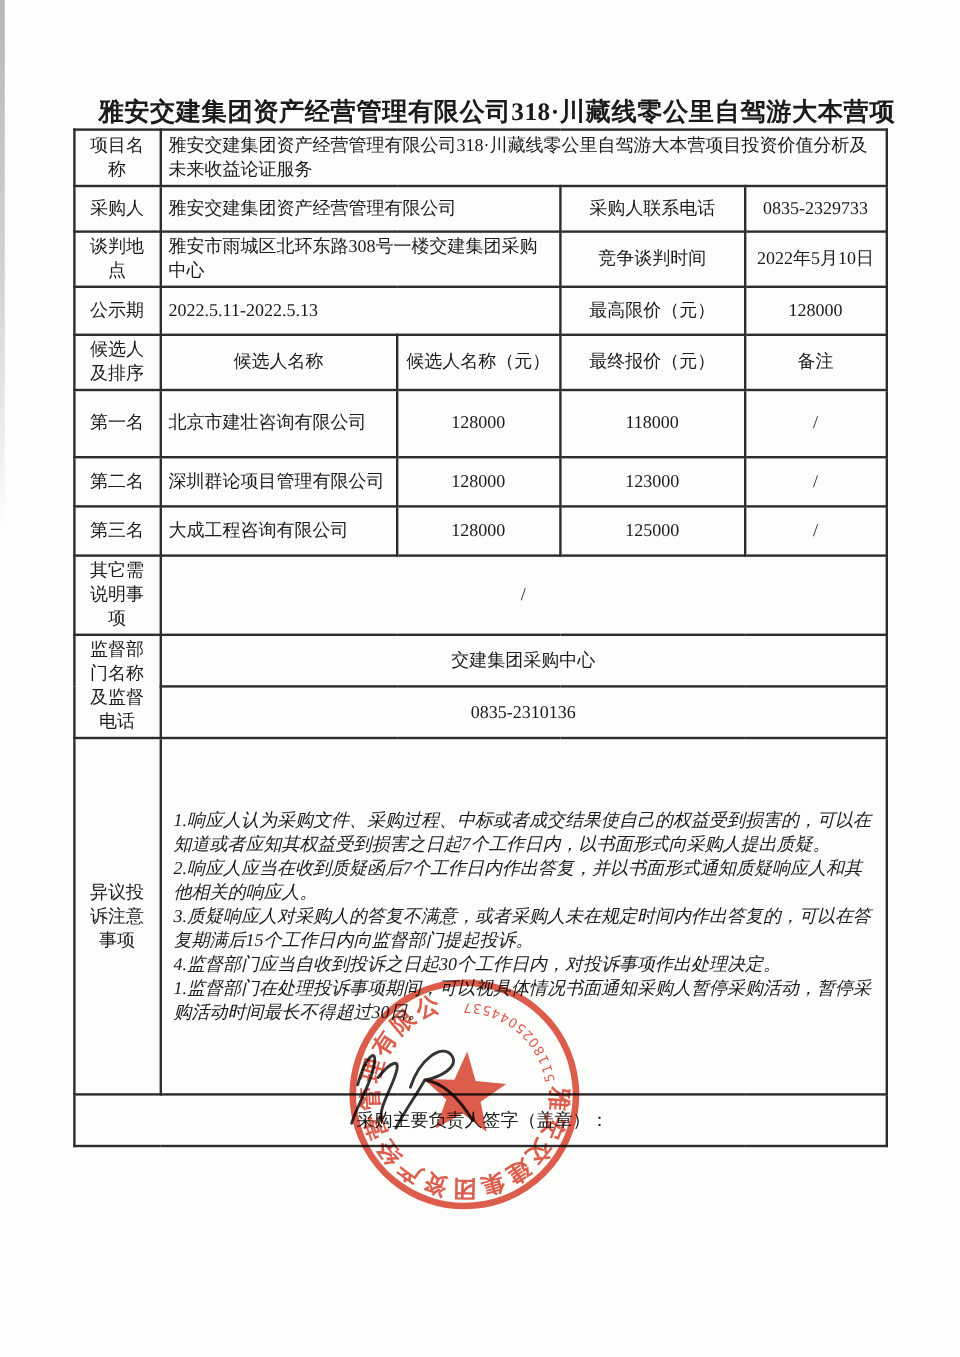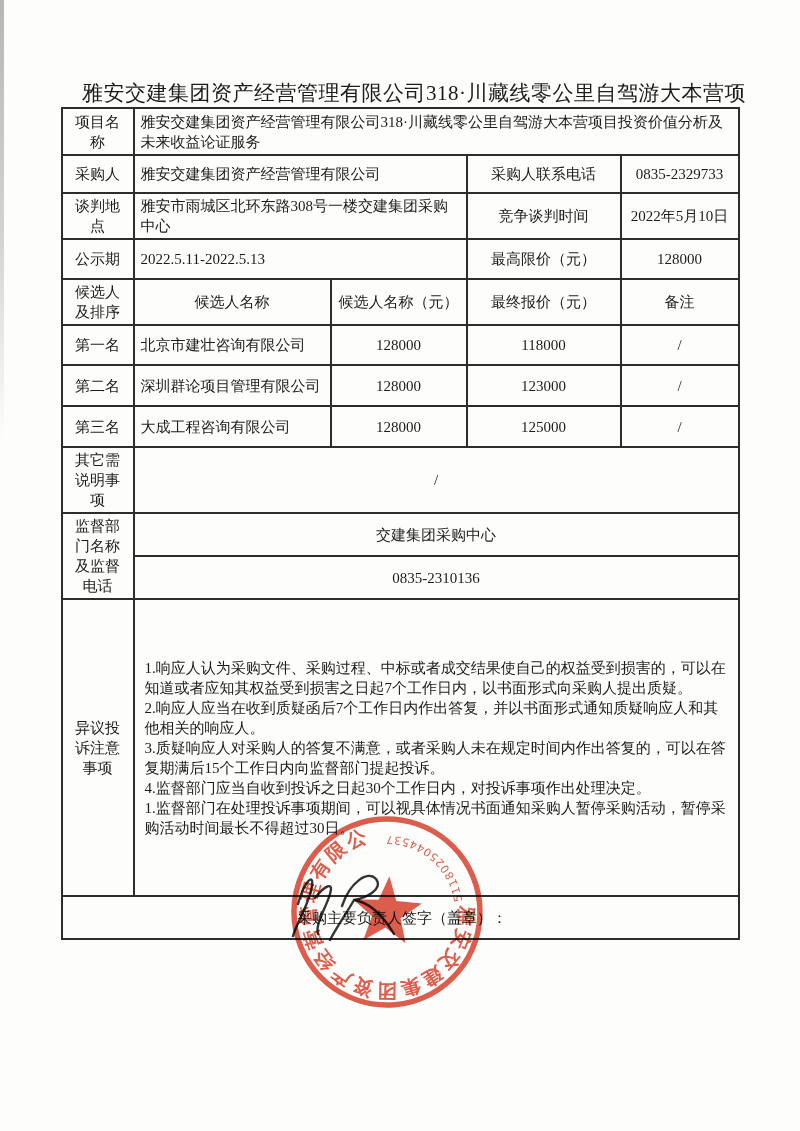--- a/index.html
+++ b/index.html
@@ -13,21 +13,21 @@
   }
   .scan-edge{
     position:absolute;left:0;top:0;width:4px;height:440px;
     background:linear-gradient(180deg,#9f9f9f 0%,#c7c7c5 55%,rgba(200,200,198,0) 100%);
     opacity:.75;
   }
   .doc-title{
     padding-top:80px;
     text-align:center;
     font-size:21px;
-    font-weight:normal;
+    font-weight:bold;
     line-height:26px;
     letter-spacing:.5px;
     margin-left:28px;
   }
   table.main{
     border-collapse:collapse;
     table-layout:fixed;
     width:677px;
     margin:1px auto 0 auto;
   }
@@ -36,21 +36,21 @@
     font-size:15px;
     vertical-align:middle;
     padding:2px 6px;
     line-height:20px;
     word-break:break-all;
   }
   td.lbl{text-align:center;padding:2px 3px;}
   td.lbl-left{text-align:center;padding:2px 4px;}
   td.val-left{text-align:left;padding:2px 9px;margin-left:36px;}
   td.center{text-align:center;}
-  .objection-cell{padding:12px 10px !important;line-height:22px;}
+  .objection-cell{padding:12px 10px !important;line-height:22px;font-style:italic;}
   .objection-cell p{margin:0;text-align:left;}
   .signature-cell{text-align:center;padding-left:10px !important;margin-left:41px;}
   .stamp-wrap{
     position:absolute;left:286px;top:811px;width:202px;height:202px;
     mix-blend-mode:multiply;
     pointer-events:none;
   }
   .sign-wrap{
     position:absolute;left:282px;top:856px;width:125px;height:95px;
     mix-blend-mode:multiply;
@@ -97,21 +97,21 @@
     <td class="center">最高限价（元）</td>
     <td class="center">128000</td>
   </tr>
   <tr style="height:37px">
     <td class="lbl-left">候选人及排序</td>
     <td class="center">候选人名称</td>
     <td class="center">候选人名称（元）</td>
     <td class="center">最终报价（元）</td>
     <td class="center">备注</td>
   </tr>
-  <tr style="height:40px">
+  <tr style="height:56px">
     <td class="lbl">第一名</td>
     <td class="val-left">北京市建壮咨询有限公司</td>
     <td class="center">128000</td>
     <td class="center">118000</td>
     <td class="center">/</td>
   </tr>
   <tr style="height:41px">
     <td class="lbl">第二名</td>
     <td class="val-left">深圳群论项目管理有限公司</td>
     <td class="center">128000</td>

